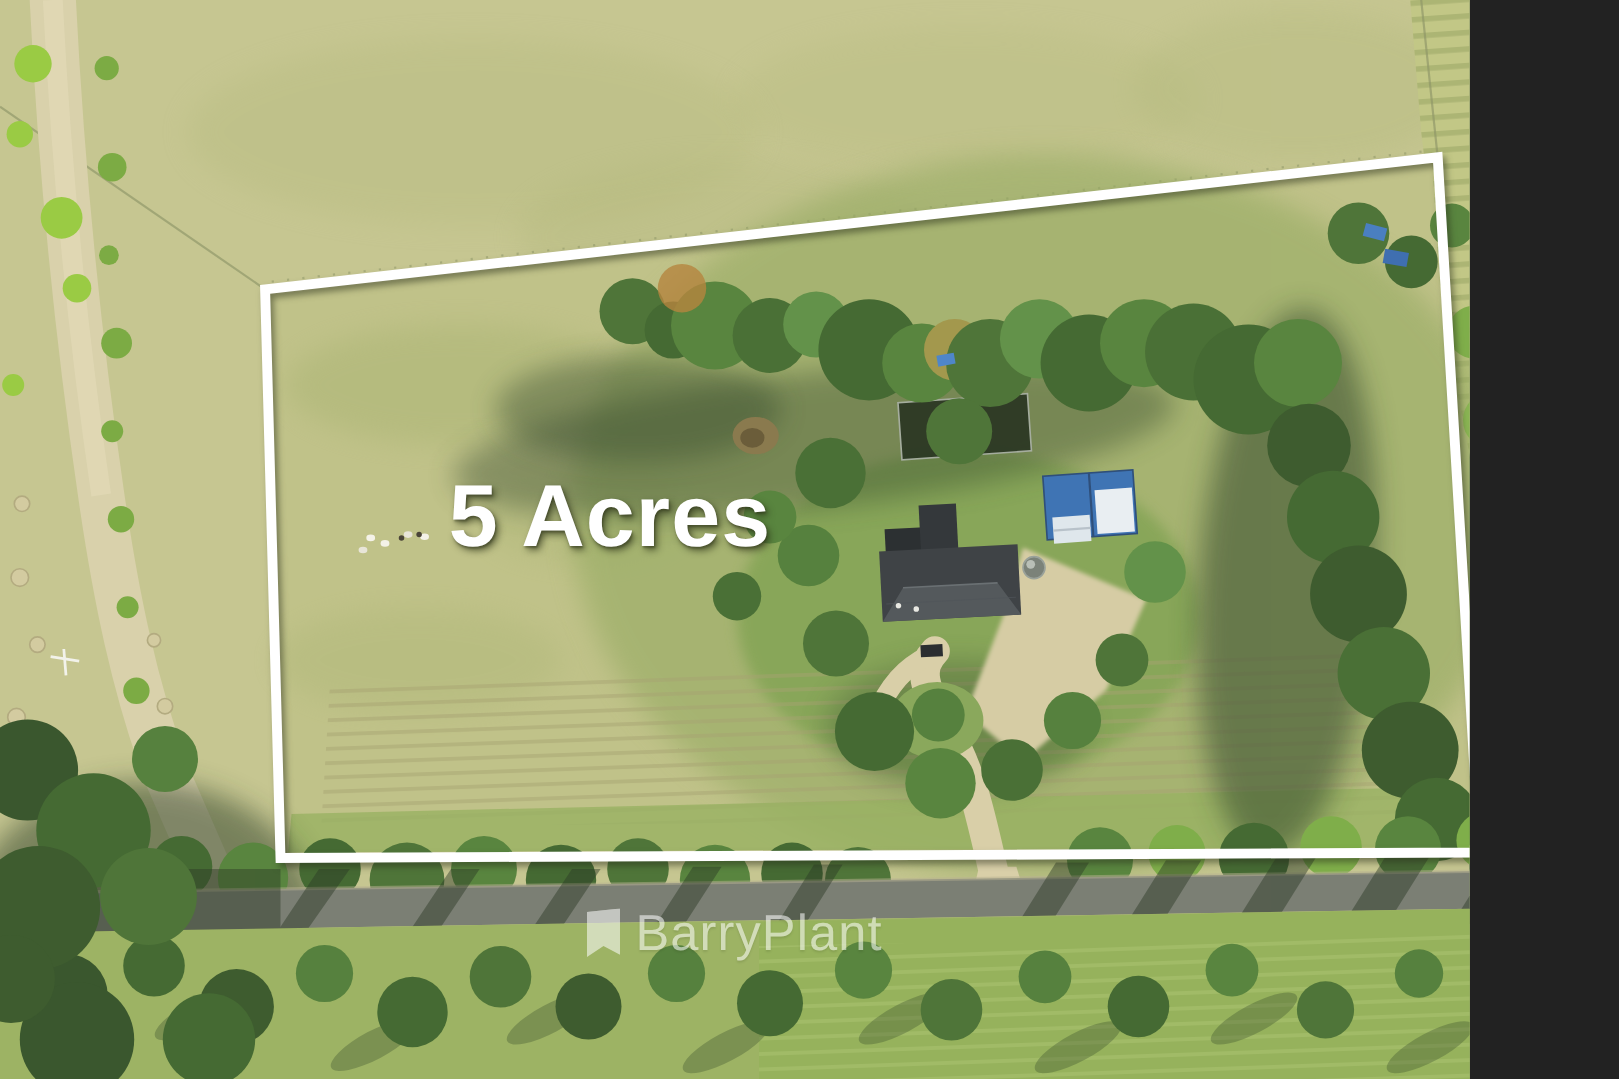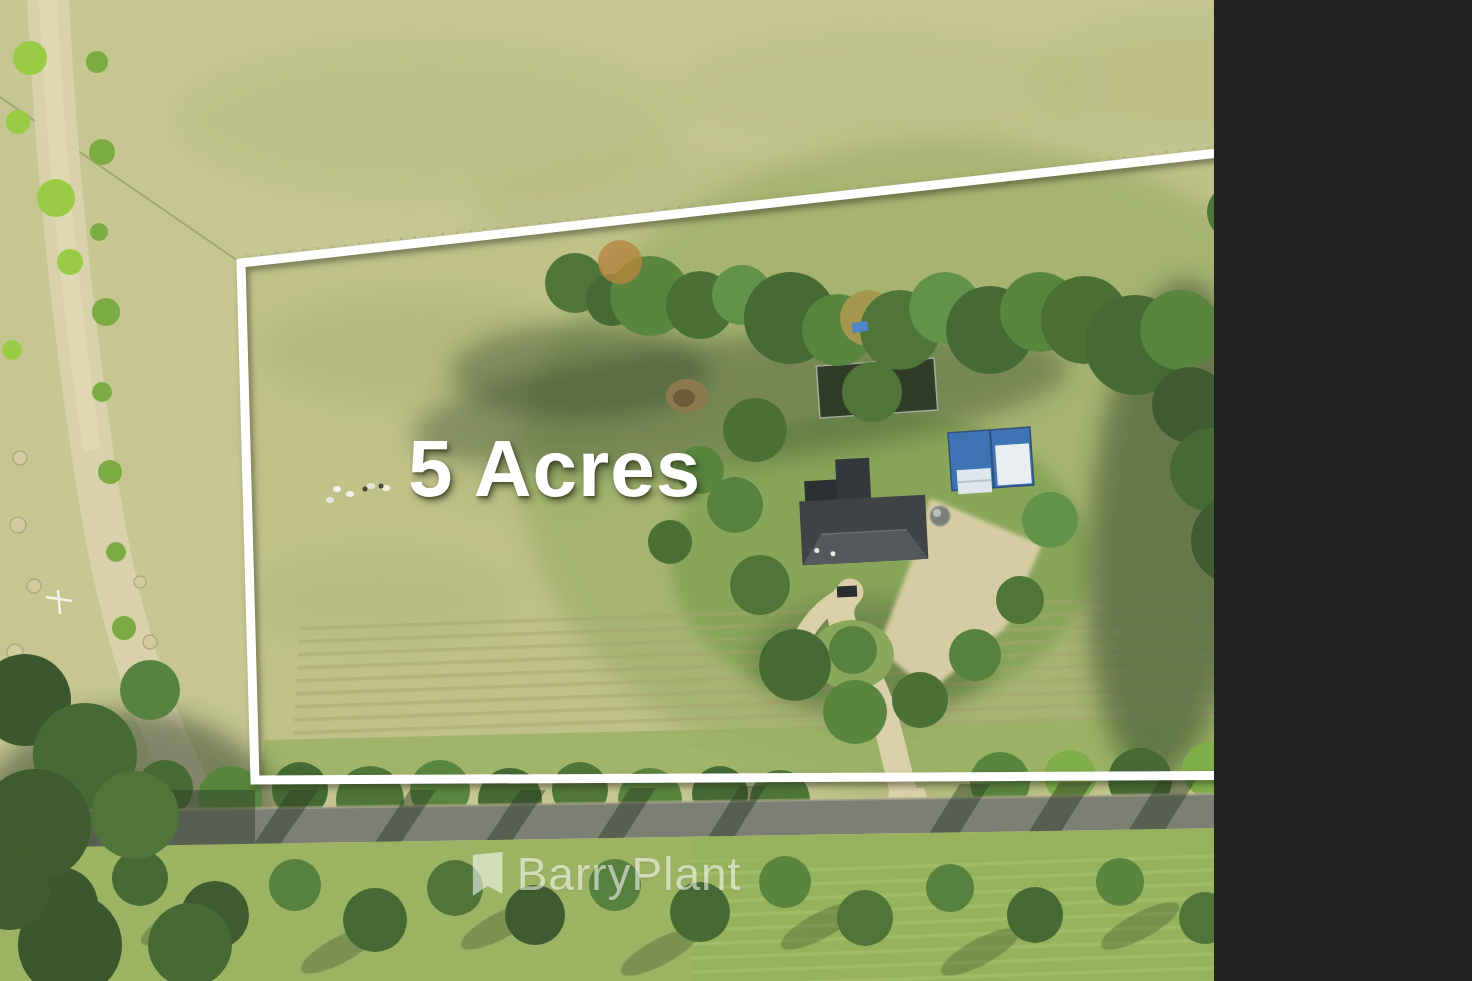--- a/index.html
+++ b/index.html
@@ -1,30 +1,30 @@
 <!DOCTYPE html>
 <html><head>
 <meta charset="utf-8">
 <style>
   html,body{margin:0;padding:0;background:#222;}
   .stage{
-    position:relative;width:1214px;height:981px;overflow:hidden;
+    position:relative;width:1336px;height:981px;overflow:hidden;
     font-family:"Liberation Sans", sans-serif;
     background:#14532d;
   }
   .stage svg{position:absolute;left:0;top:0;}
   .area-label{
     position:absolute;left:408px;top:426px;
     color:#fff;font-size:80px;line-height:86px;font-weight:700;
     letter-spacing:1px;
     text-shadow:3px 4px 7px rgba(45,50,25,.65), 1px 2px 2px rgba(45,50,25,.45);
     user-select:none;white-space:nowrap;
   }
   .watermark{
-    position:absolute;left:50%;top:850px;transform:translateX(-50%);
+    position:absolute;left:50%;top:824px;transform:translateX(-50%);
     display:flex;align-items:center;gap:14px;opacity:.55;color:#fff;
     user-select:none;
   }
   .watermark .brand{
     font-size:46px;font-weight:400;letter-spacing:1px;line-height:48px;
     text-shadow:0 1px 2px rgba(40,50,25,.25);
   }
   .watermark svg{position:static;display:block;}
 </style>
 </head>

